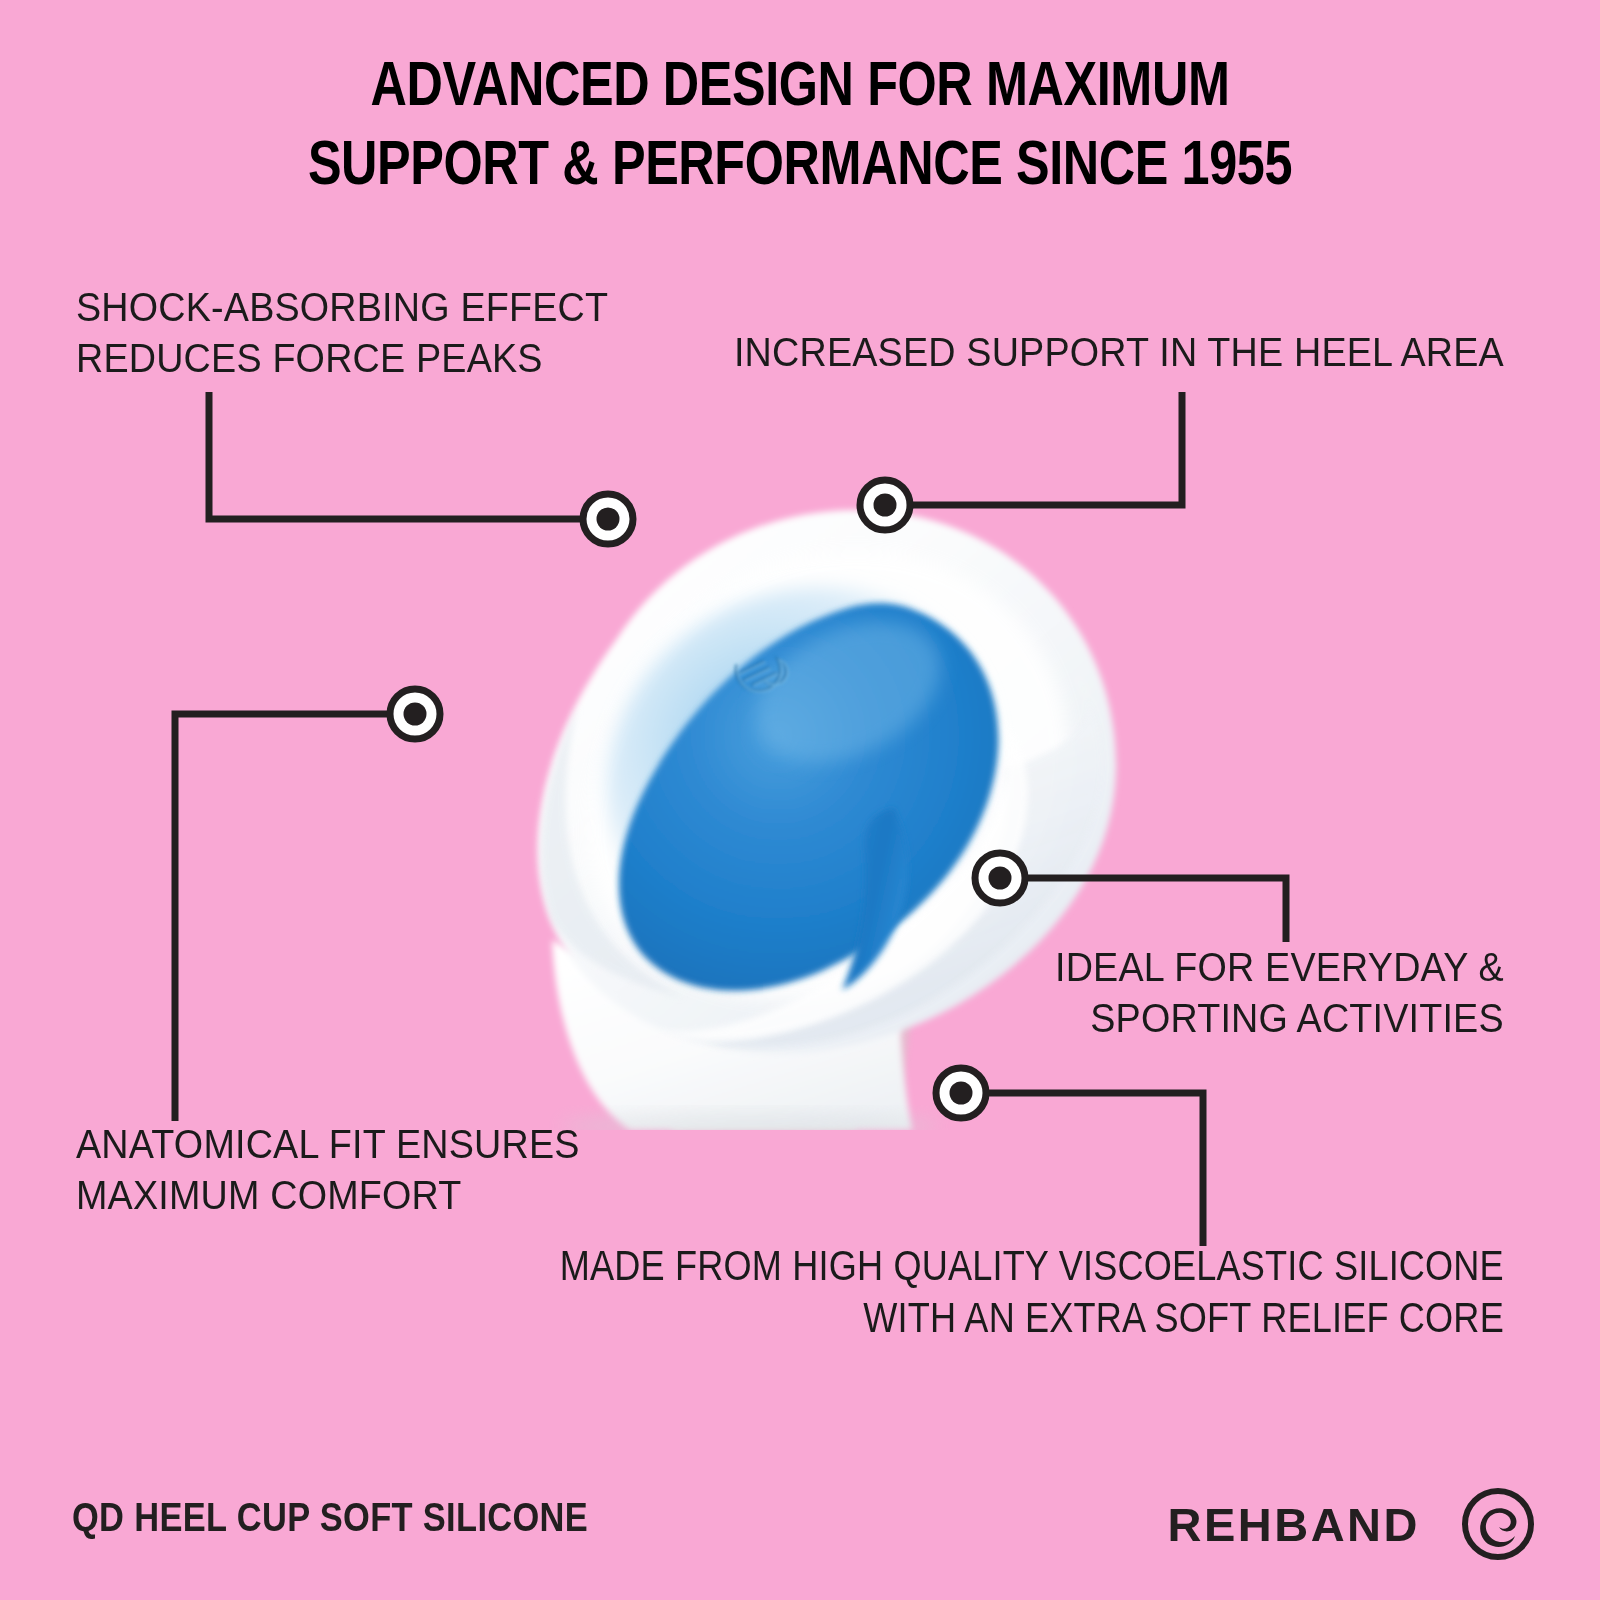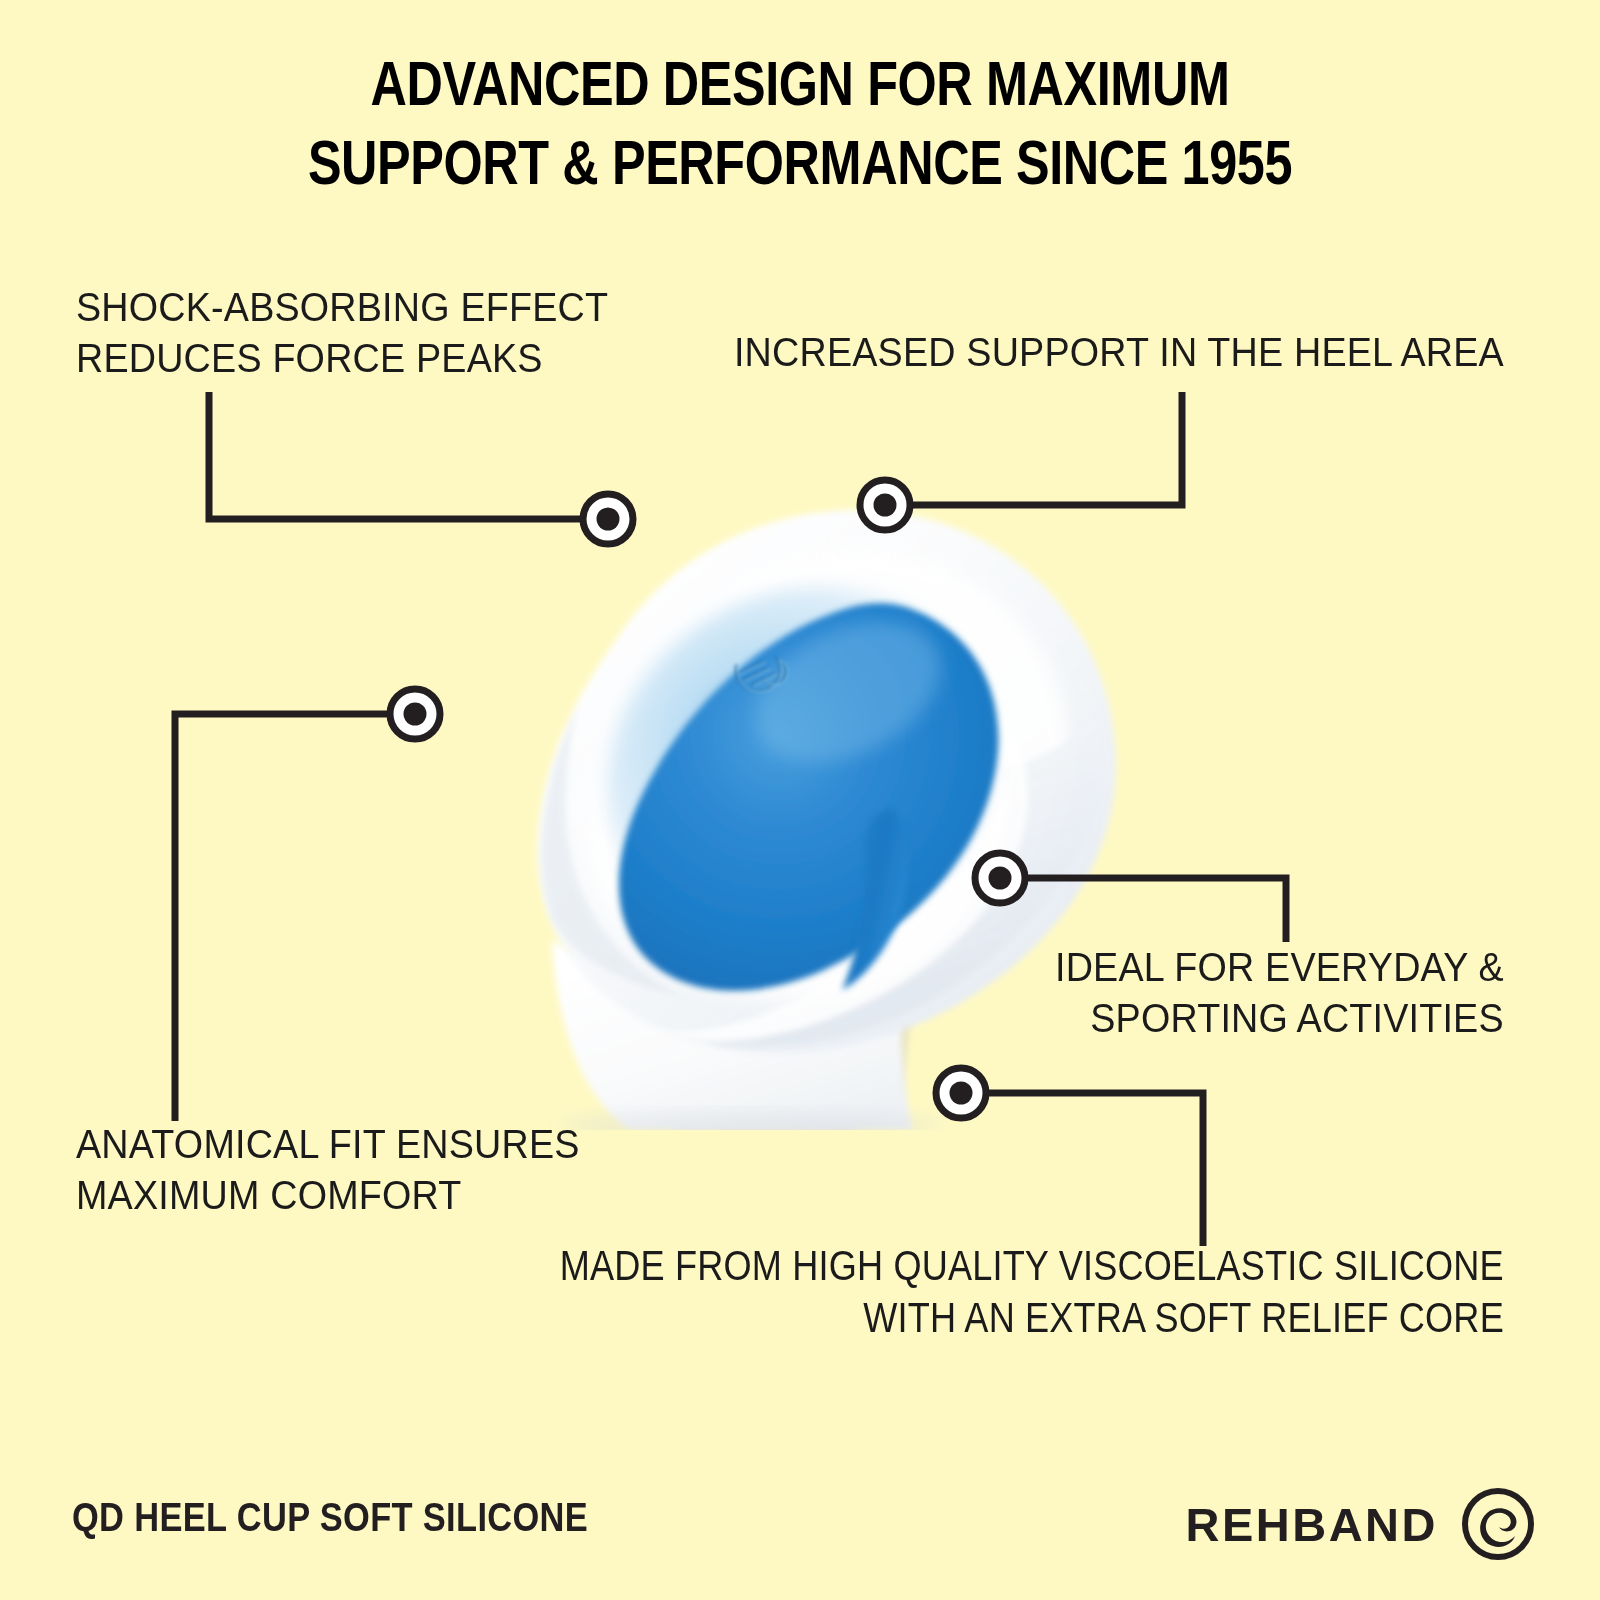--- a/index.html
+++ b/index.html
@@ -4,21 +4,21 @@
 <style>
   html, body {
     margin: 0;
     padding: 0;
     background: #ffffff;
   }
   #page {
     position: relative;
     width: 1600px;
     height: 1600px;
-    background: #fef9c3;
+    background: #f9a8d4;
     overflow: hidden;
     font-family: "Liberation Sans", sans-serif;
     -webkit-font-smoothing: antialiased;
   }
 
   
   .headline {
     position: absolute;
     left: 0;
     top: 44px;
@@ -90,21 +90,21 @@
     transform: scaleX(0.84);
     transform-origin: 0 0;
     white-space: pre;
   }
   .brand {
     position: absolute;
     right: 64px;
     top: 1486px;
     display: flex;
     align-items: center;
-    gap: 22px;
+    gap: 40px;
   }
   .brand-word {
     color: #231f20;
     font-family: "Liberation Sans", sans-serif;
     font-weight: 700;
     font-size: 47px;
     letter-spacing: 2.5px;
     transform: scaleX(1.0);
     white-space: pre;
   }

